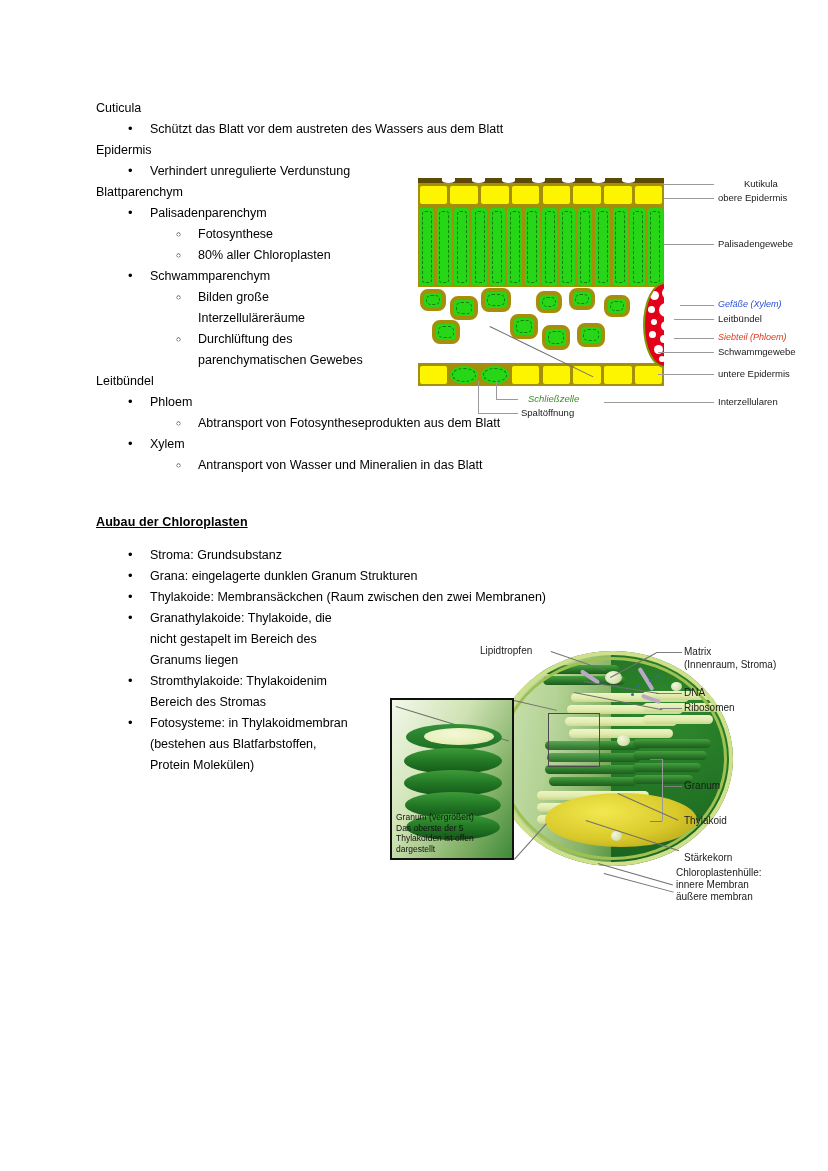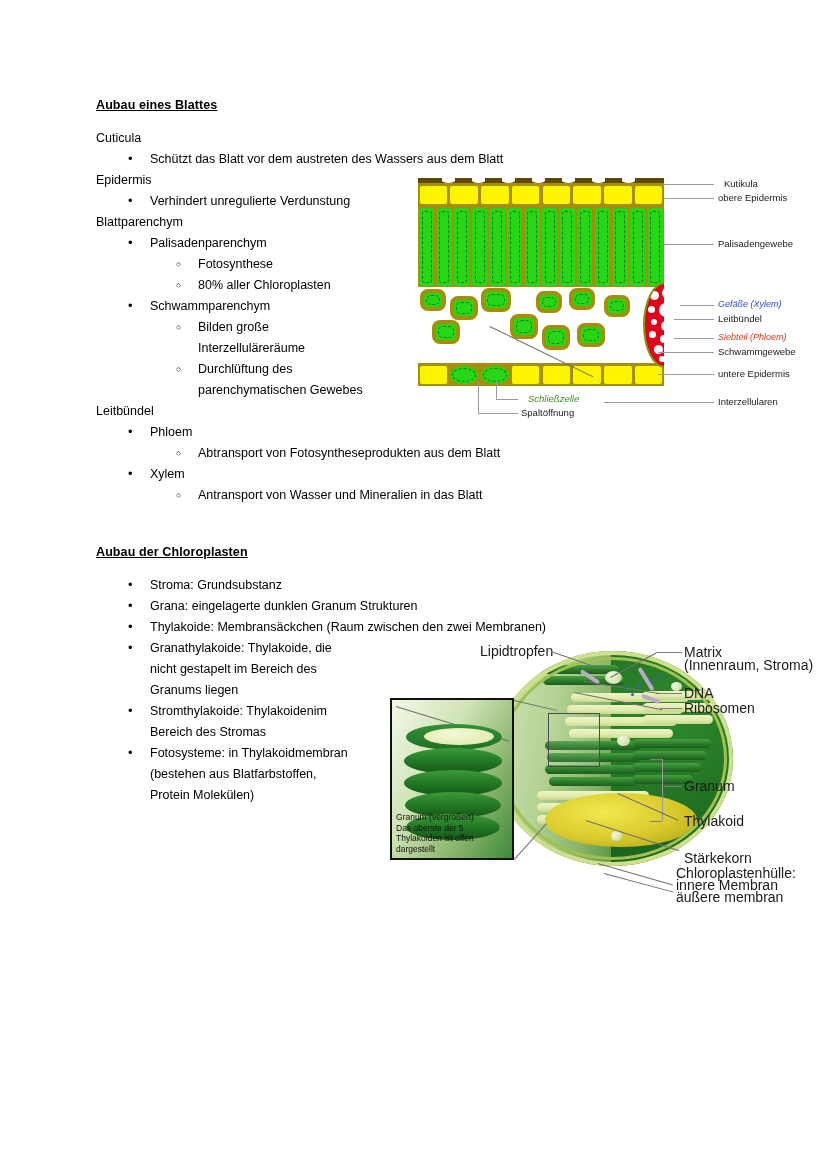--- a/index.html
+++ b/index.html
@@ -280,35 +280,34 @@
   .inset-cap {
     position: absolute; left: 4px; bottom: 4px;
     font-size: 8.5px;
     line-height: 10.5px;
     color: #111111;
     width: 116px;
   }
   .clead { position: absolute; height: 1px; background: #7e7e7e; }
   .clbl {
     position: absolute;
-    font-size: 14px;
+    font-size: 10px;
     line-height: 12px;
     color: #1a1a1a;
     white-space: nowrap;
   }
   .thin-diag { position: absolute; background: #6f6f6f; height: 1px; transform-origin: 0 0; }
 </style>
 </head>
 <body>
 
 <div class="page">
 
   <div class="notes">
 
-    <h1 class="section-head">Aubau eines Blattes</h1>
 
     <p class="plain-line">Cuticula</p>
 
     <div class="li-1">
       <span>Schützt das Blatt vor dem austreten des Wassers aus dem Blatt</span>
     </div>
 
     <p class="plain-line">Epidermis</p>
 
     <div class="li-1">
@@ -462,21 +461,21 @@
         <div class="vessel" style="left:4px;  top:47px; width:7px;  height:7px;"></div>
         <div class="vessel" style="left:15px; top:51px; width:8px;  height:8px;"></div>
 
         <div class="vessel" style="left:9px;  top:61px; width:9px;  height:9px;"></div>
 
         <div class="vessel" style="left:14px; top:72px; width:6px;  height:6px;"></div>
       </div>
     </div>
 
     <div class="lead" style="left:246px; top:6px;  width:50px;"></div>
-    <div class="lbl" style="left:292px; top:0px;padding-left:14px;">Kutikula</div>
+    <div class="lbl" style="left:312px; top:0px;padding-left:14px;">Kutikula</div>
 
     <div class="lead" style="left:246px; top:20px; width:50px;"></div>
     <div class="lbl" style="left:300px; top:14px;">obere Epidermis</div>
 
     <div class="lead" style="left:246px; top:66px; width:50px;"></div>
     <div class="lbl" style="left:300px; top:60px;">Palisadengewebe</div>
 
     <div class="lead" style="left:262px; top:127px; width:34px;"></div>
     <div class="lbl xyl" style="left:300px; top:121px;">Gefäße (Xylem)</div>
 

